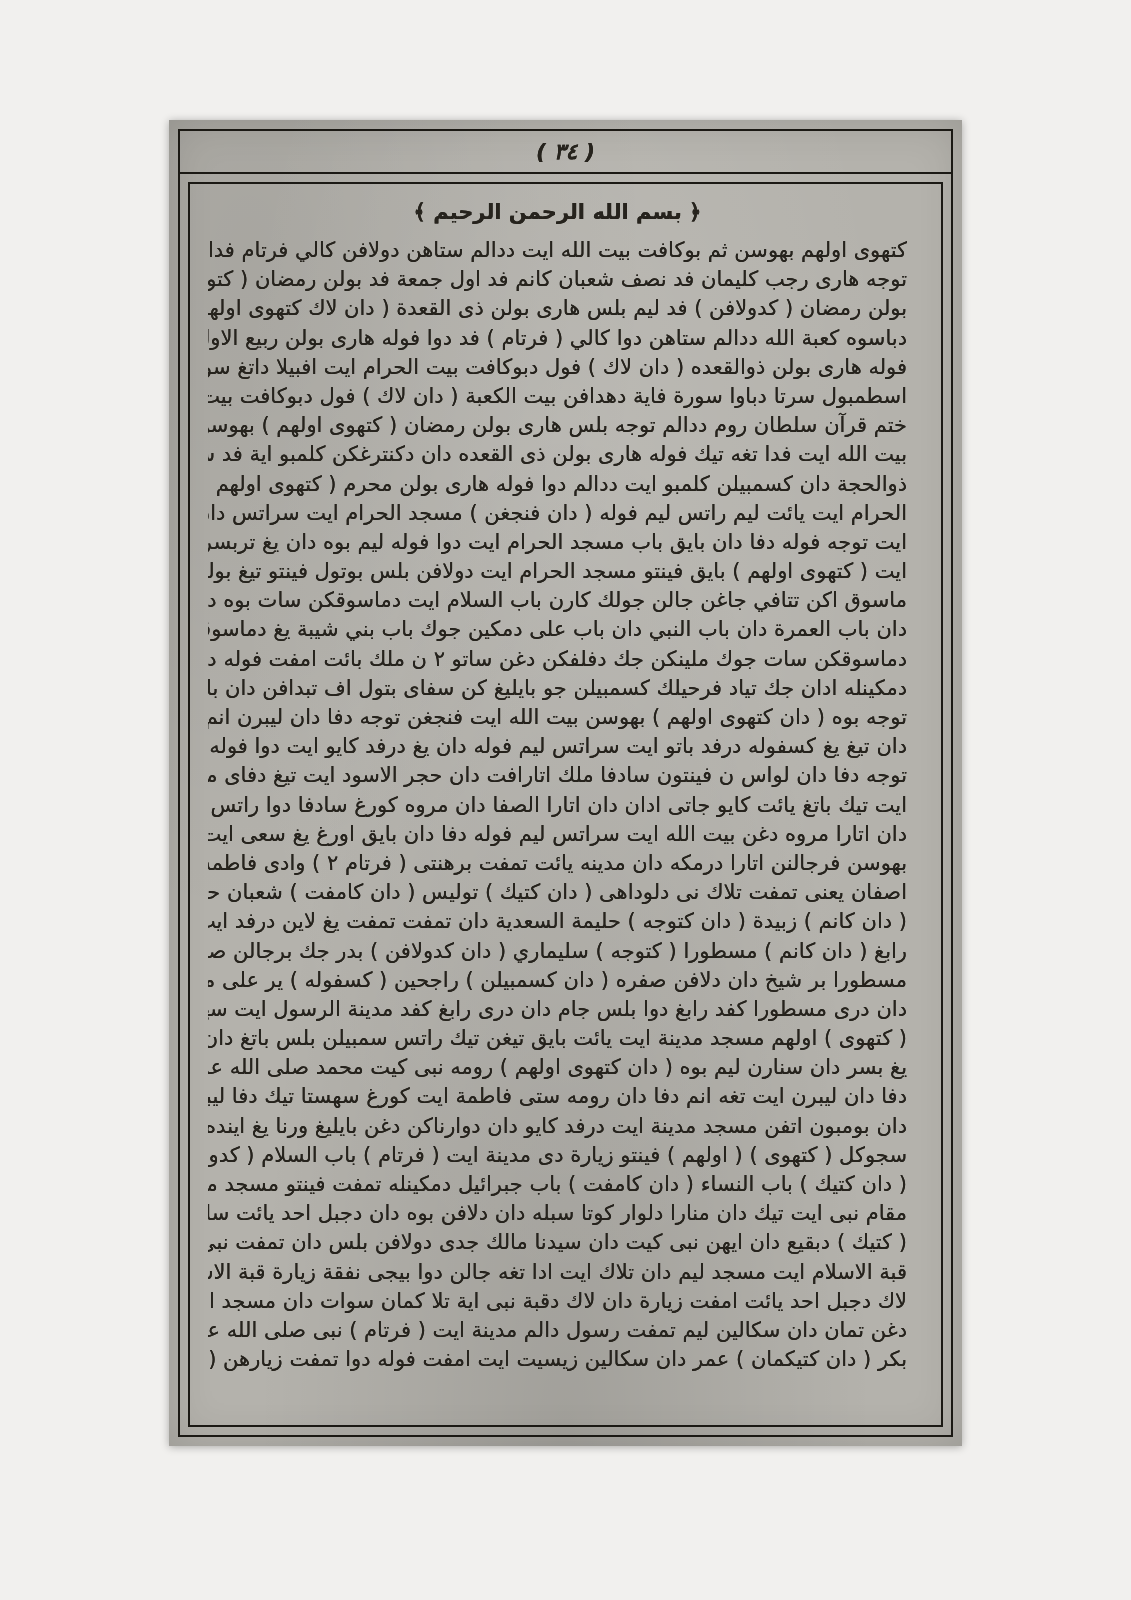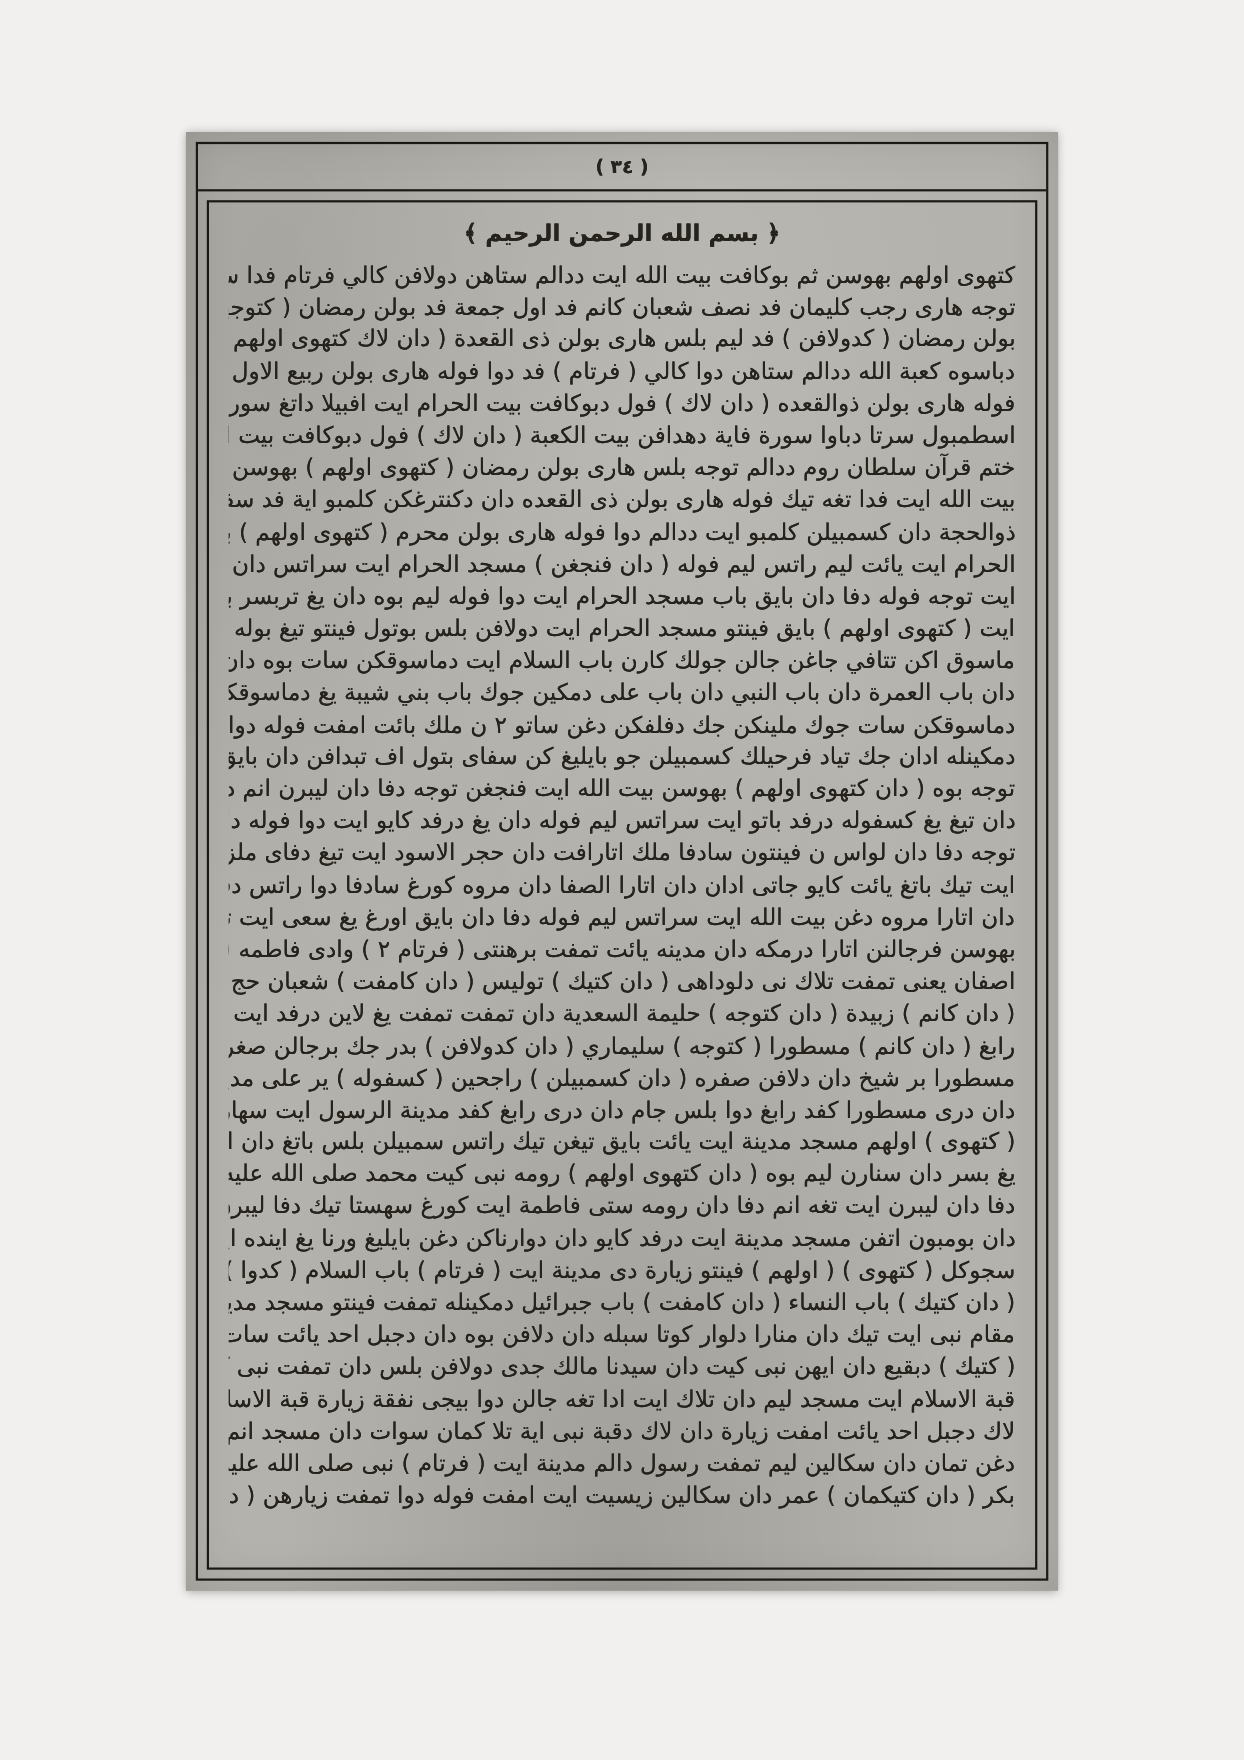--- a/index.html
+++ b/index.html
@@ -37,35 +37,36 @@
     flex-direction: column;
   }
   .pagenum-strip {
     height: 41px;
     border-bottom: 2.5px solid #1b1914;
     display: flex;
     align-items: center;
     justify-content: center;
   }
   .pagenum {
-    font-size: 17px;
+    font-size: 22px;
     font-weight: bold;
     color: #26231d;
     letter-spacing: 2px;
     text-shadow: 0 0 0.5px #26231d;
+    font-style: italic;
   }
   .body-outer {
     flex: 1;
     padding: 8px;
     display: flex;
   }
   .body-frame {
     flex: 1;
     border: 2px solid #1b1914;
-    padding: 8px 18px 6px 18px;
+    padding: 8px 34px 6px 18px;
     overflow: hidden;
   }
   .basmala {
     direction: rtl;
     text-align: center;
     font-size: 21px;
     font-weight: bold;
     color: #26231d;
     padding: 8px 0 12px 0;
     text-shadow: 0 0 0.5px #26231d;

